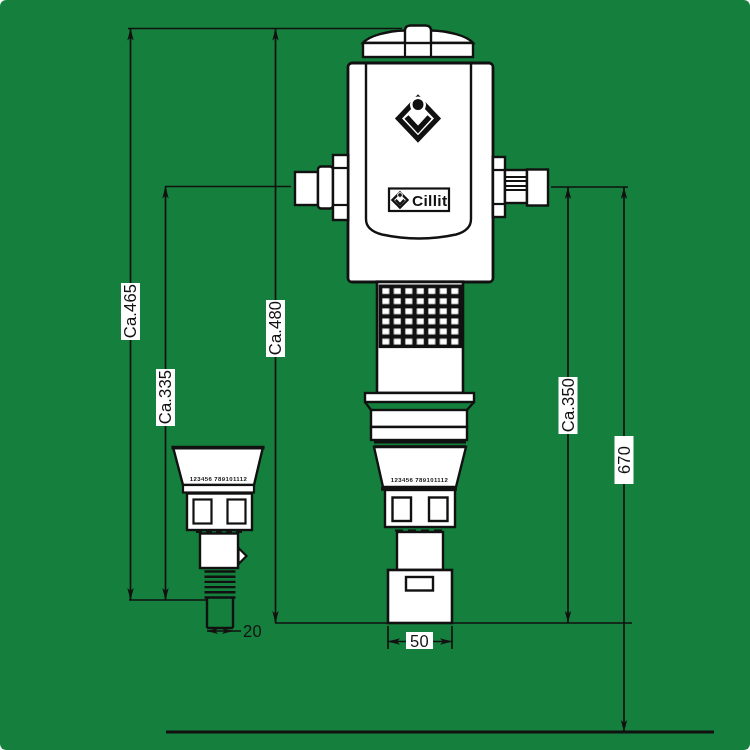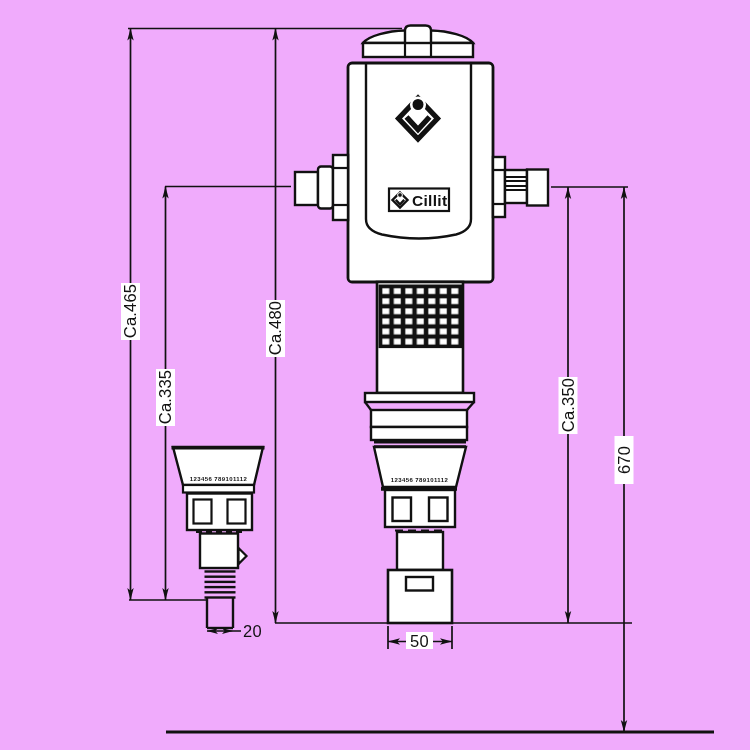--- a/index.html
+++ b/index.html
@@ -1,18 +1,18 @@
 <!DOCTYPE html>
 <html><head>
 <meta charset="utf-8">
 <style>
   html,body{margin:0;padding:0;background:#ffffff;}
   #stage{
-    position:relative;width:750px;height:750px;background:#f0abfc;
-    font-family:"Liberation Sans", sans-serif;overflow:hidden;
+    position:relative;width:750px;height:750px;background:#15803d;
+    font-family:"Liberation Sans", sans-serif;overflow:hidden;border-radius:6px;
   }
   svg{display:block;}
   text{fill:#111111;}
   .dimtxt{font-size:16.5px;letter-spacing:0.2px;}
   .scaletxt{font-size:6px;font-weight:bold;letter-spacing:0.4px;}
   .brandtxt{font-size:15.5px;font-weight:600;letter-spacing:0.3px;}
 </style>
 </head>
 <body>
 

